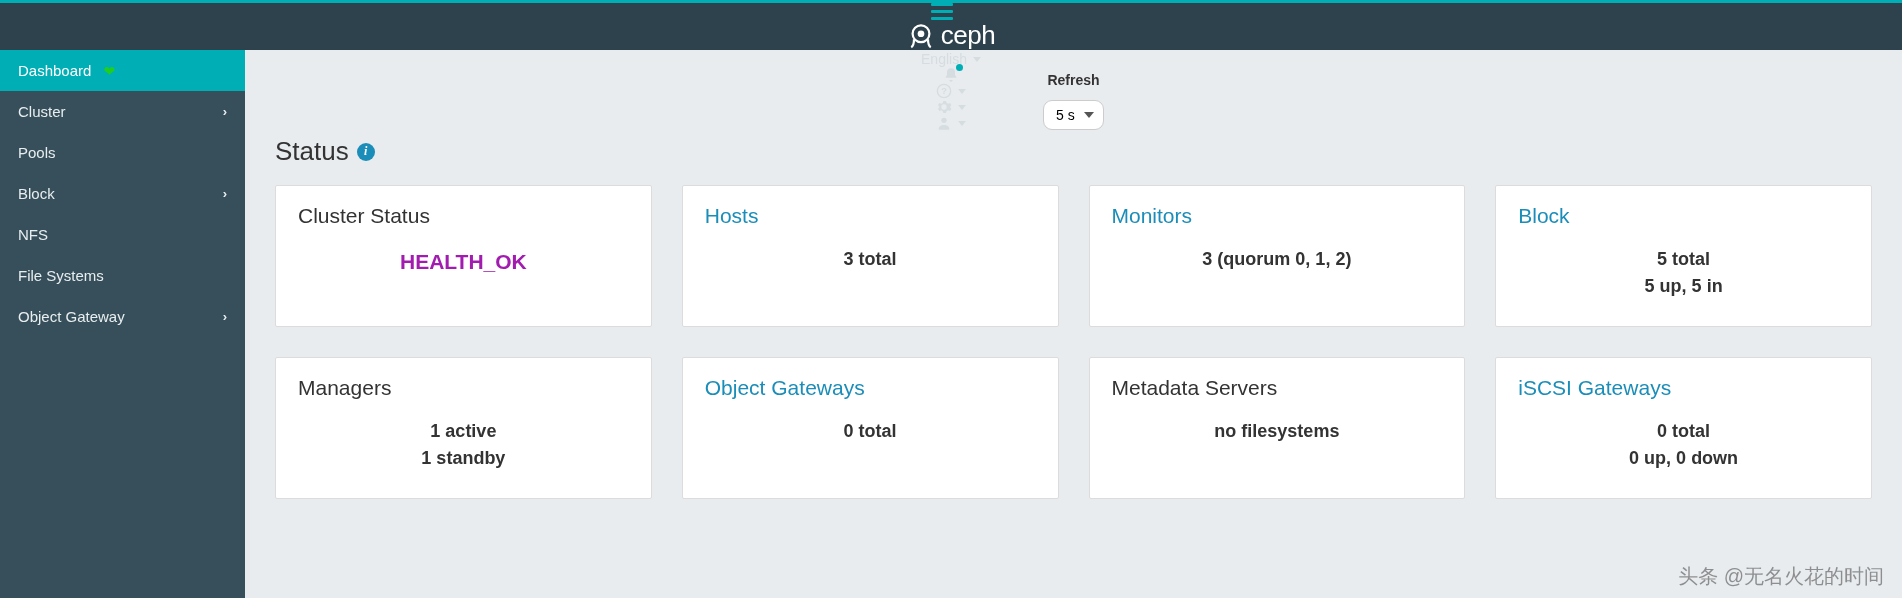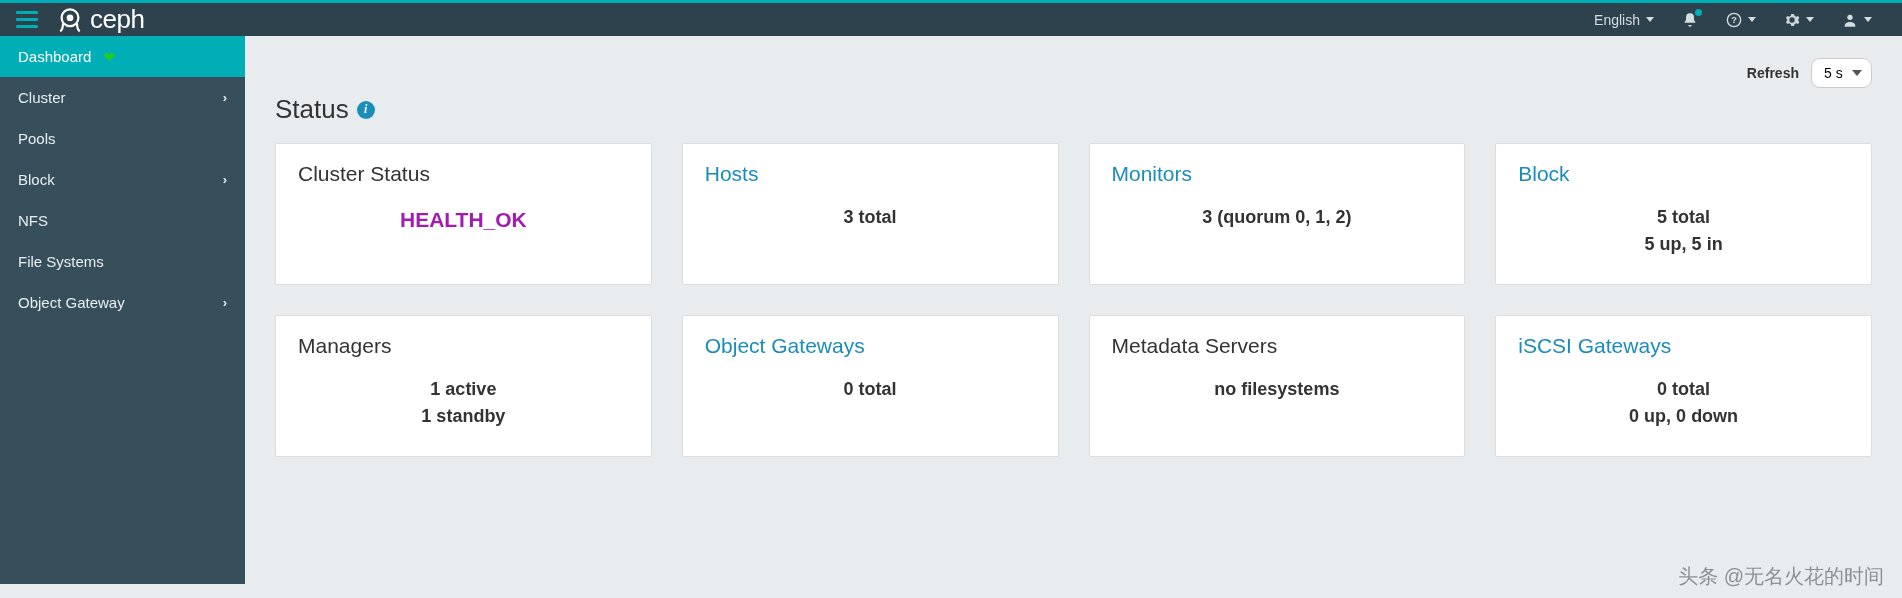--- a/index.html
+++ b/index.html
@@ -1,25 +1,26 @@
 <!DOCTYPE html>
 <html><head>
   <meta charset="utf-8">
   <style>
     * { margin: 0; padding: 0; box-sizing: border-box; }
     body { font-family: "Helvetica Neue", Helvetica, Arial, sans-serif; background: #e9ecef; color: #333; }
     
     .topbar {
       background: #2e424d;
       border-top: 3px solid #00afb5;
-      height: 36px;
+      height: 50px;
       display: flex;
       align-items: center;
       padding: 0 16px;
       color: #fff;
+      flex-direction: column;
     }
     .hamburger { display: flex; flex-direction: column; gap: 4px; cursor: pointer; margin-right: 18px; }
     .hamburger span { width: 22px; height: 3px; background: #00afb5; border-radius: 1px; }
     .logo { display: flex; align-items: center; gap: 6px; font-size: 26px; font-weight: 300; letter-spacing: -0.5px; }
     .logo-icon { width: 28px; height: 28px; }
     .topbar-spacer { flex: 1; }
     .topbar-item { padding: 0 14px; display: flex; align-items: center; gap: 4px; cursor: pointer; font-size: 14px; color: #d5dde0; position: relative; }
     .caret-down { width: 0; height: 0; border-left: 4px solid transparent; border-right: 4px solid transparent; border-top: 5px solid currentColor; margin-left: 2px; }
     .bell-dot { position: absolute; top: -3px; right: 10px; width: 7px; height: 7px; background: #00afb5; border-radius: 50%; }
     .icon-svg { width: 16px; height: 16px; fill: currentColor; }
@@ -28,21 +29,21 @@
     .sidebar { width: 245px; background: #374f5a; min-height: calc(100vh - 50px); }
     .nav-item {
       display: flex; align-items: center; justify-content: space-between;
       padding: 12px 18px; color: #e8eef0; font-size: 15px; cursor: pointer;
     }
     .nav-item.active { background: #00afb5; color: #fff; }
     .nav-item .chevron { font-size: 13px; font-weight: bold; }
     .heart-icon { color: #1fce1f; margin-left: 8px; font-size: 14px; }
 
     .main { flex: 1; padding: 22px 30px; }
-    .refresh-row { display: flex; justify-content: flex-end; align-items: center; gap: 12px; margin-bottom: 6px; }
+    .refresh-row { display: flex; justify-content: flex-end; align-items: center; gap: 12px; margin-bottom: 6px; flex-direction: column; }
     .refresh-label { font-weight: bold; font-size: 14px; }
     .refresh-select { border: 1px solid #ccc; background: #fff; padding: 6px 28px 6px 12px; font-size: 14px; border-radius: 9px; appearance: none; position: relative; }
     .select-wrap { position: relative; }
     .select-wrap::after { content: ""; position: absolute; right: 10px; top: 50%; transform: translateY(-50%); width: 0; height: 0; border-left: 5px solid transparent; border-right: 5px solid transparent; border-top: 6px solid #555; pointer-events: none; }
 
     .section-title { font-size: 26px; font-weight: 400; color: #333; display: flex; align-items: center; gap: 8px; margin-bottom: 18px; }
     .info-icon { width: 18px; height: 18px; background: #1a8db9; color: #fff; border-radius: 50%; display: inline-flex; align-items: center; justify-content: center; font-size: 12px; font-weight: bold; font-style: italic; font-family: Georgia, serif; }
 
     .cards { display: grid; grid-template-columns: repeat(4, 1fr); gap: 30px; }
     .card { background: #fff; border: 1px solid #dcdcdc; border-radius: 2px; padding: 18px 22px 26px; min-height: 130px; }

